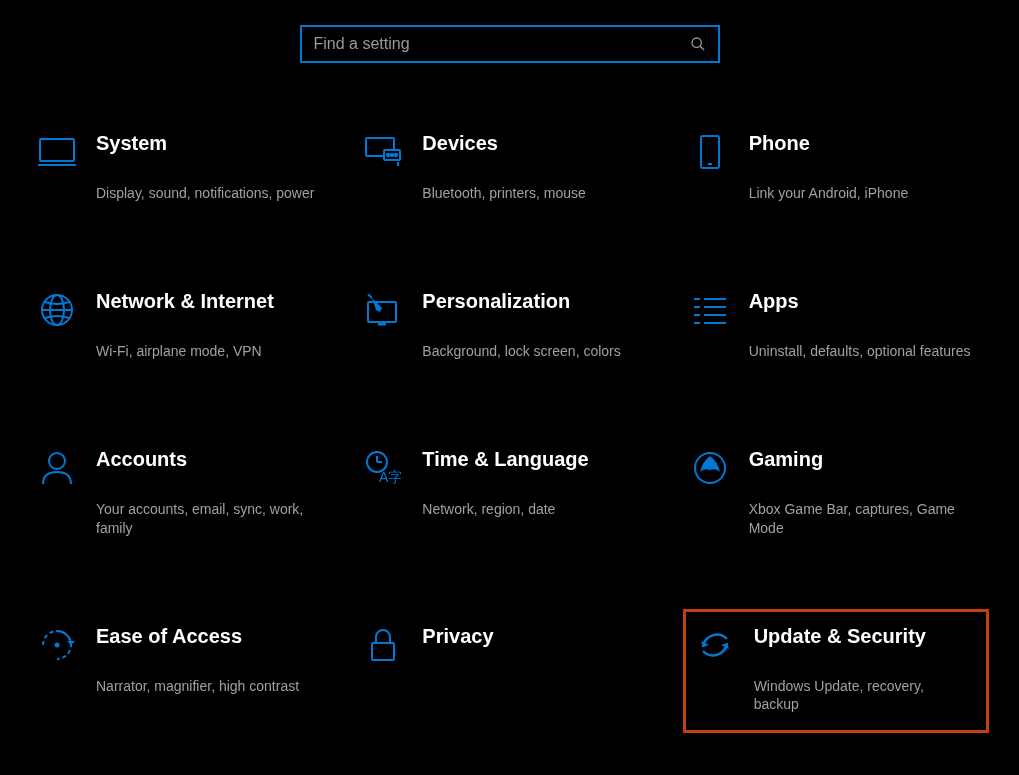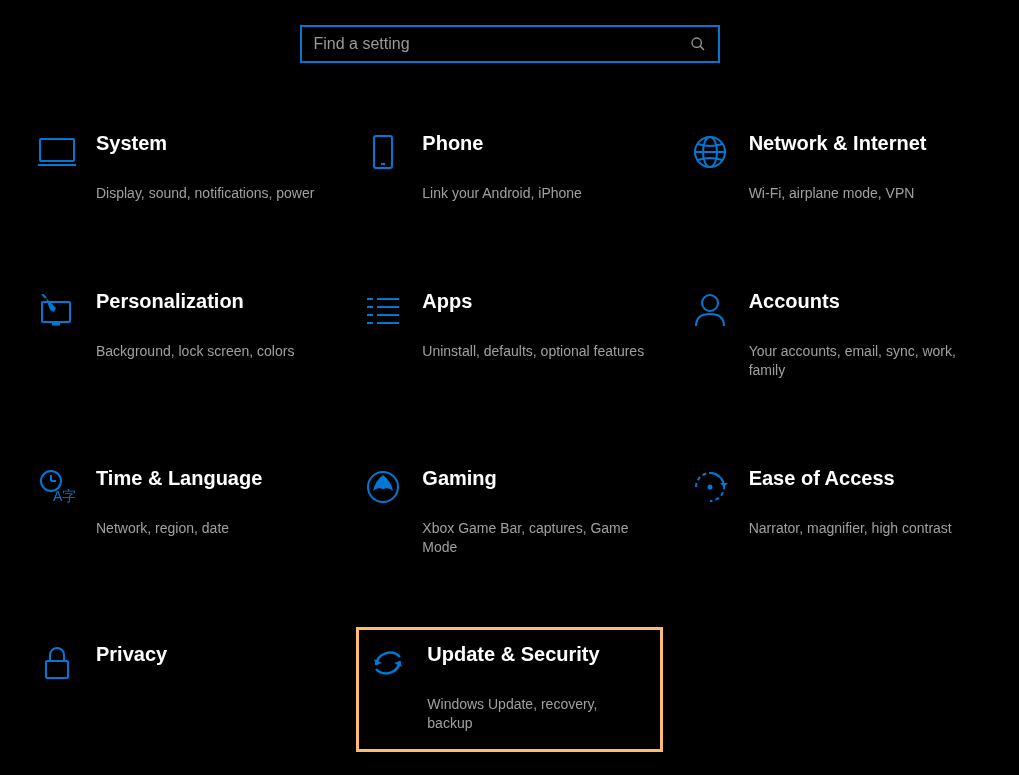--- a/index.html
+++ b/index.html
@@ -49,21 +49,21 @@
     padding: 0 30px;
   }
   .tile {
     display: flex;
     gap: 18px;
     align-items: flex-start;
     padding: 8px 6px;
     cursor: pointer;
   }
   .tile.highlighted {
-    border: 3px solid #fdba74;
+    border: 3px solid #c2410c;
     padding: 12px 8px 16px 8px;
     margin-top: -7px;
   }
   .icon-cell {
     width: 42px;
     height: 42px;
     flex-shrink: 0;
     color: #0078d4;
     display: flex;
     align-items: center;
@@ -108,20 +108,36 @@
         <rect x="2" y="2" width="34" height="22" rx="1"></rect>
           <line x1="0" y1="28" x2="38" y2="28"></line>
       </svg>
     </div>
     <div class="tile-text">
       <div class="tile-title">System</div>
       <div class="tile-desc">Display, sound, notifications, power</div>
     </div>
   </div>
 
+  <div class="tile">
+    <div class="icon-cell">
+      <svg width="38" height="32" viewBox="0 0 38 32" fill="none" stroke="currentColor" stroke-width="2">
+        <rect x="2" y="2" width="28" height="18" rx="1"></rect>
+        <rect x="20" y="14" width="16" height="10" rx="1" fill="#000"></rect>
+        <circle cx="24" cy="19" r="1.2" fill="currentColor"></circle>
+        <circle cx="28" cy="19" r="1.2" fill="currentColor"></circle>
+        <circle cx="32" cy="19" r="1.2" fill="currentColor"></circle>
+        <line x1="34" y1="26" x2="34" y2="30"></line>
+      </svg>
+    </div>
+    <div class="tile-text">
+      <div class="tile-title">Devices</div>
+      <div class="tile-desc">Bluetooth, printers, mouse</div>
+    </div>
+  </div>
 
   <div class="tile">
     <div class="icon-cell">
       <svg width="24" height="36" viewBox="0 0 24 36" fill="none" stroke="currentColor" stroke-width="2">
         <rect x="3" y="2" width="18" height="32" rx="2"></rect>
         <line x1="10" y1="30" x2="14" y2="30"></line>
       </svg>
     </div>
     <div class="tile-text">
       <div class="tile-title">Phone</div>

